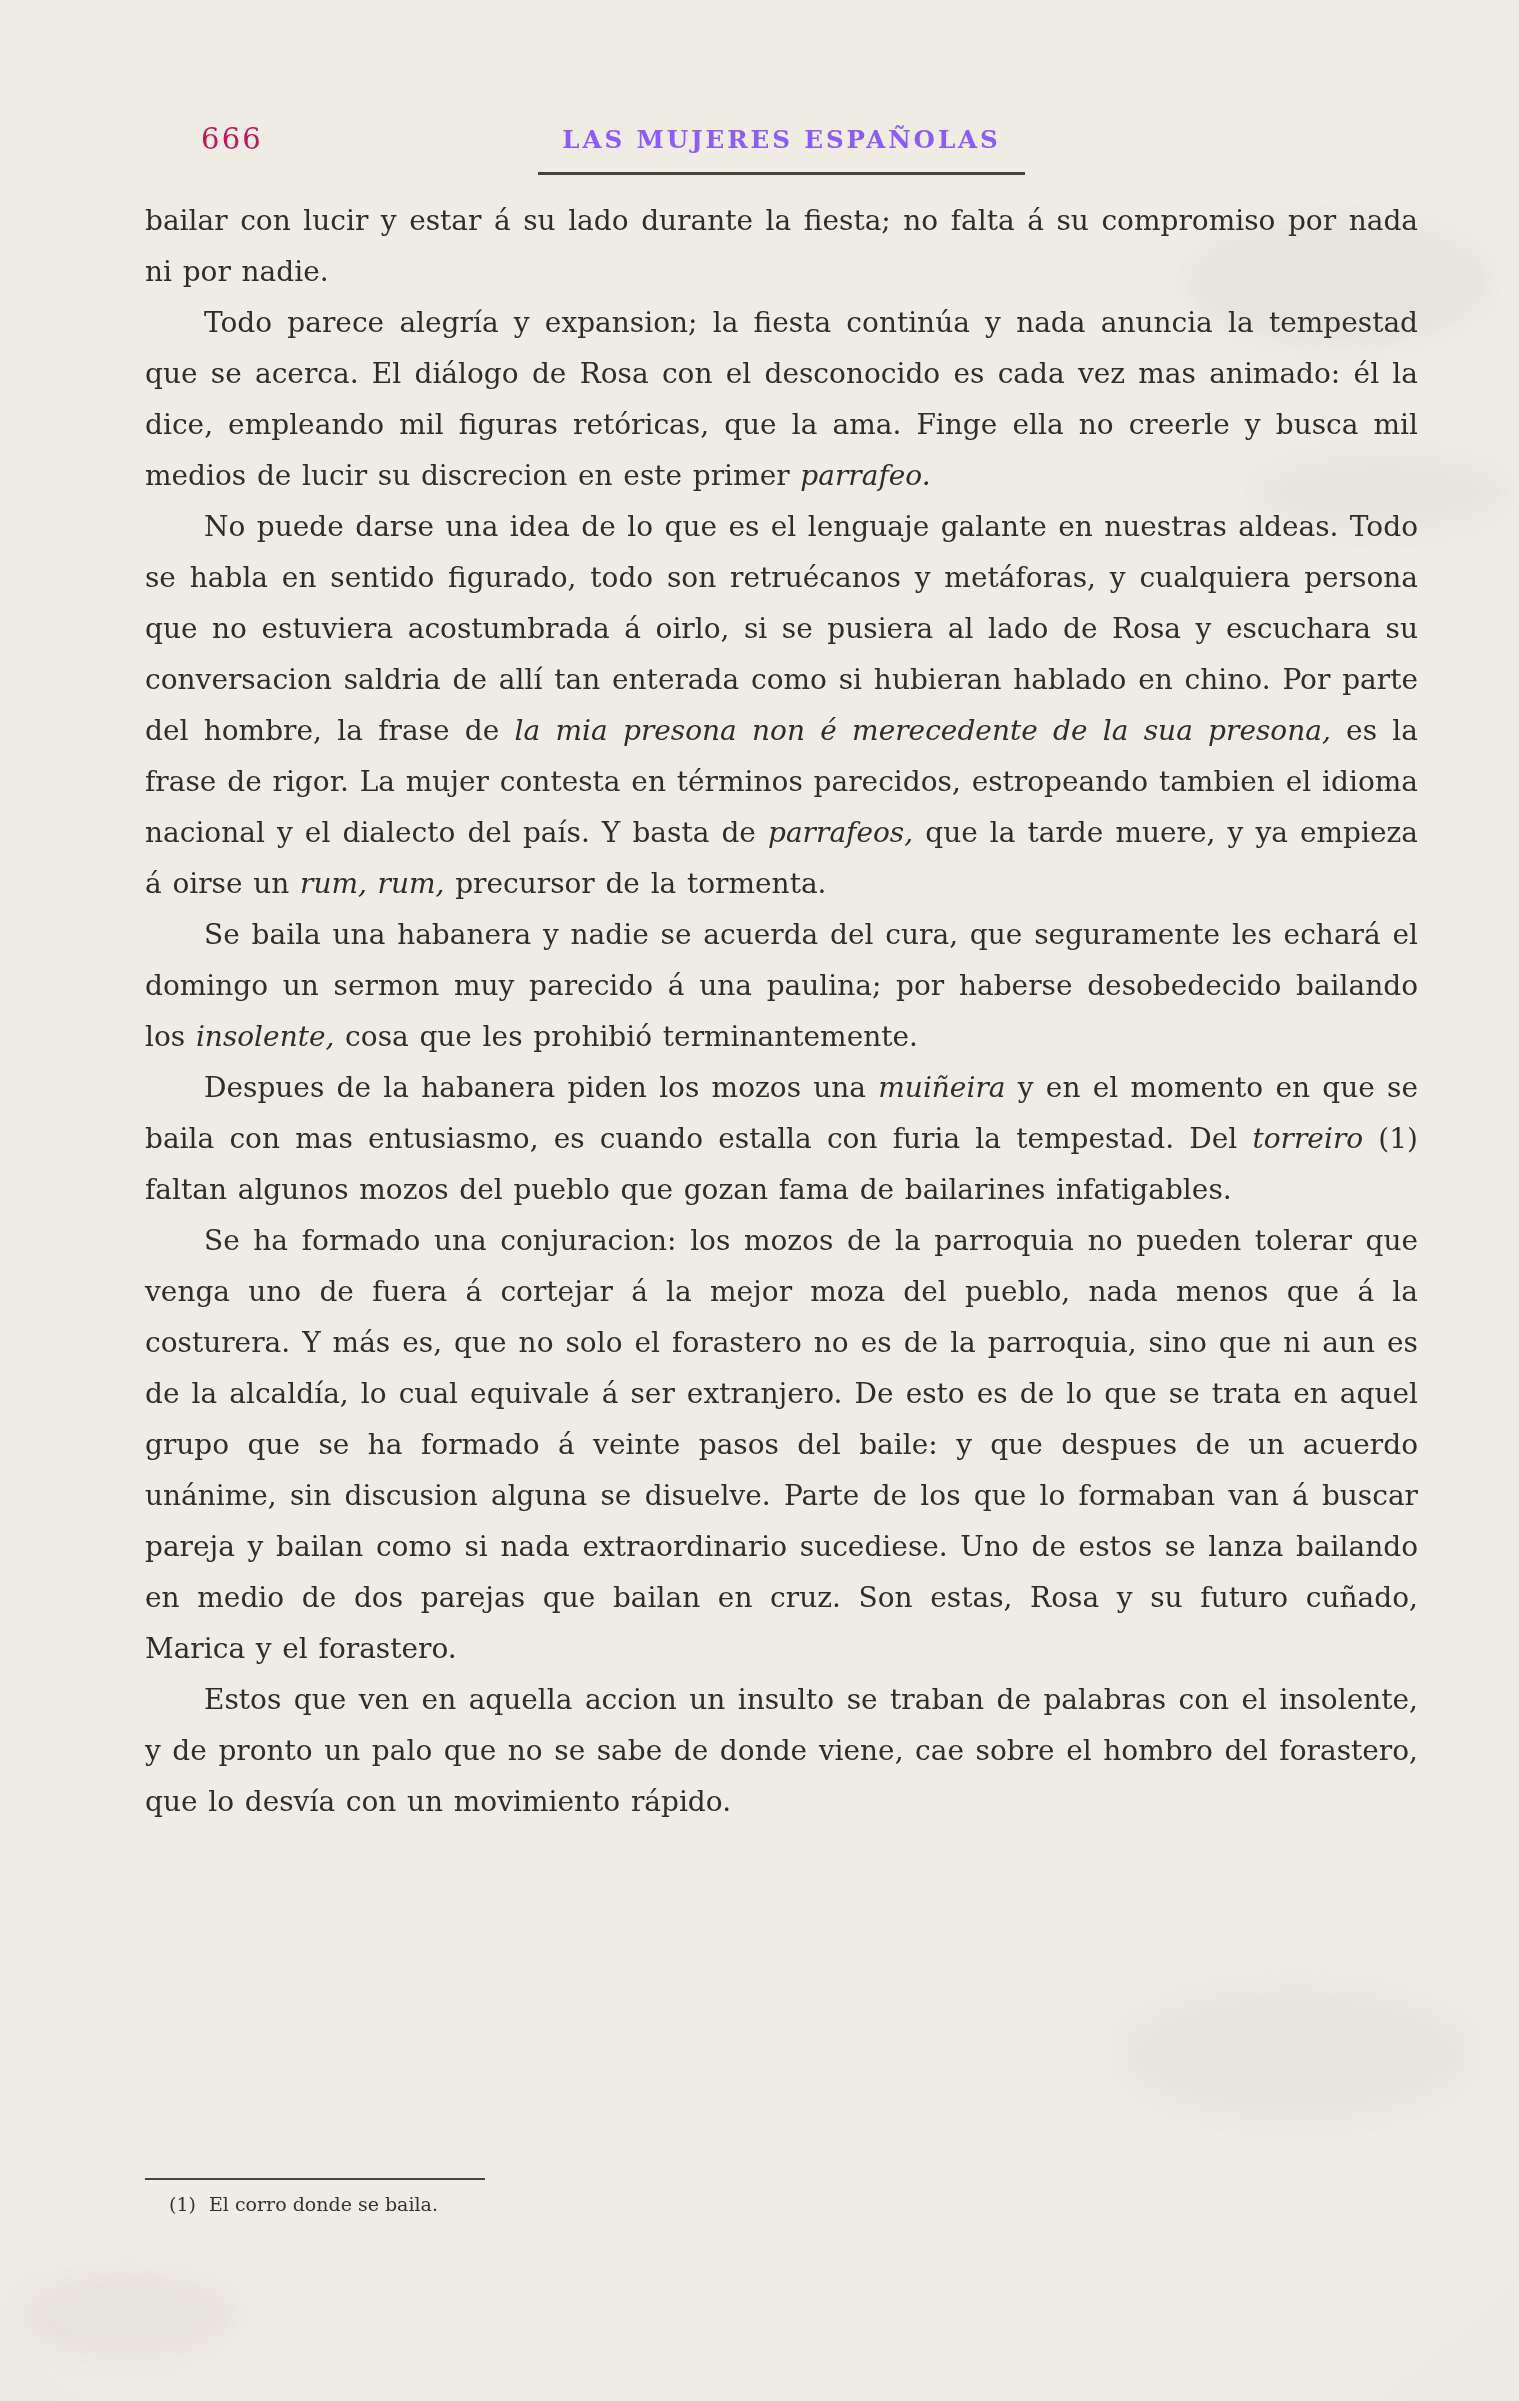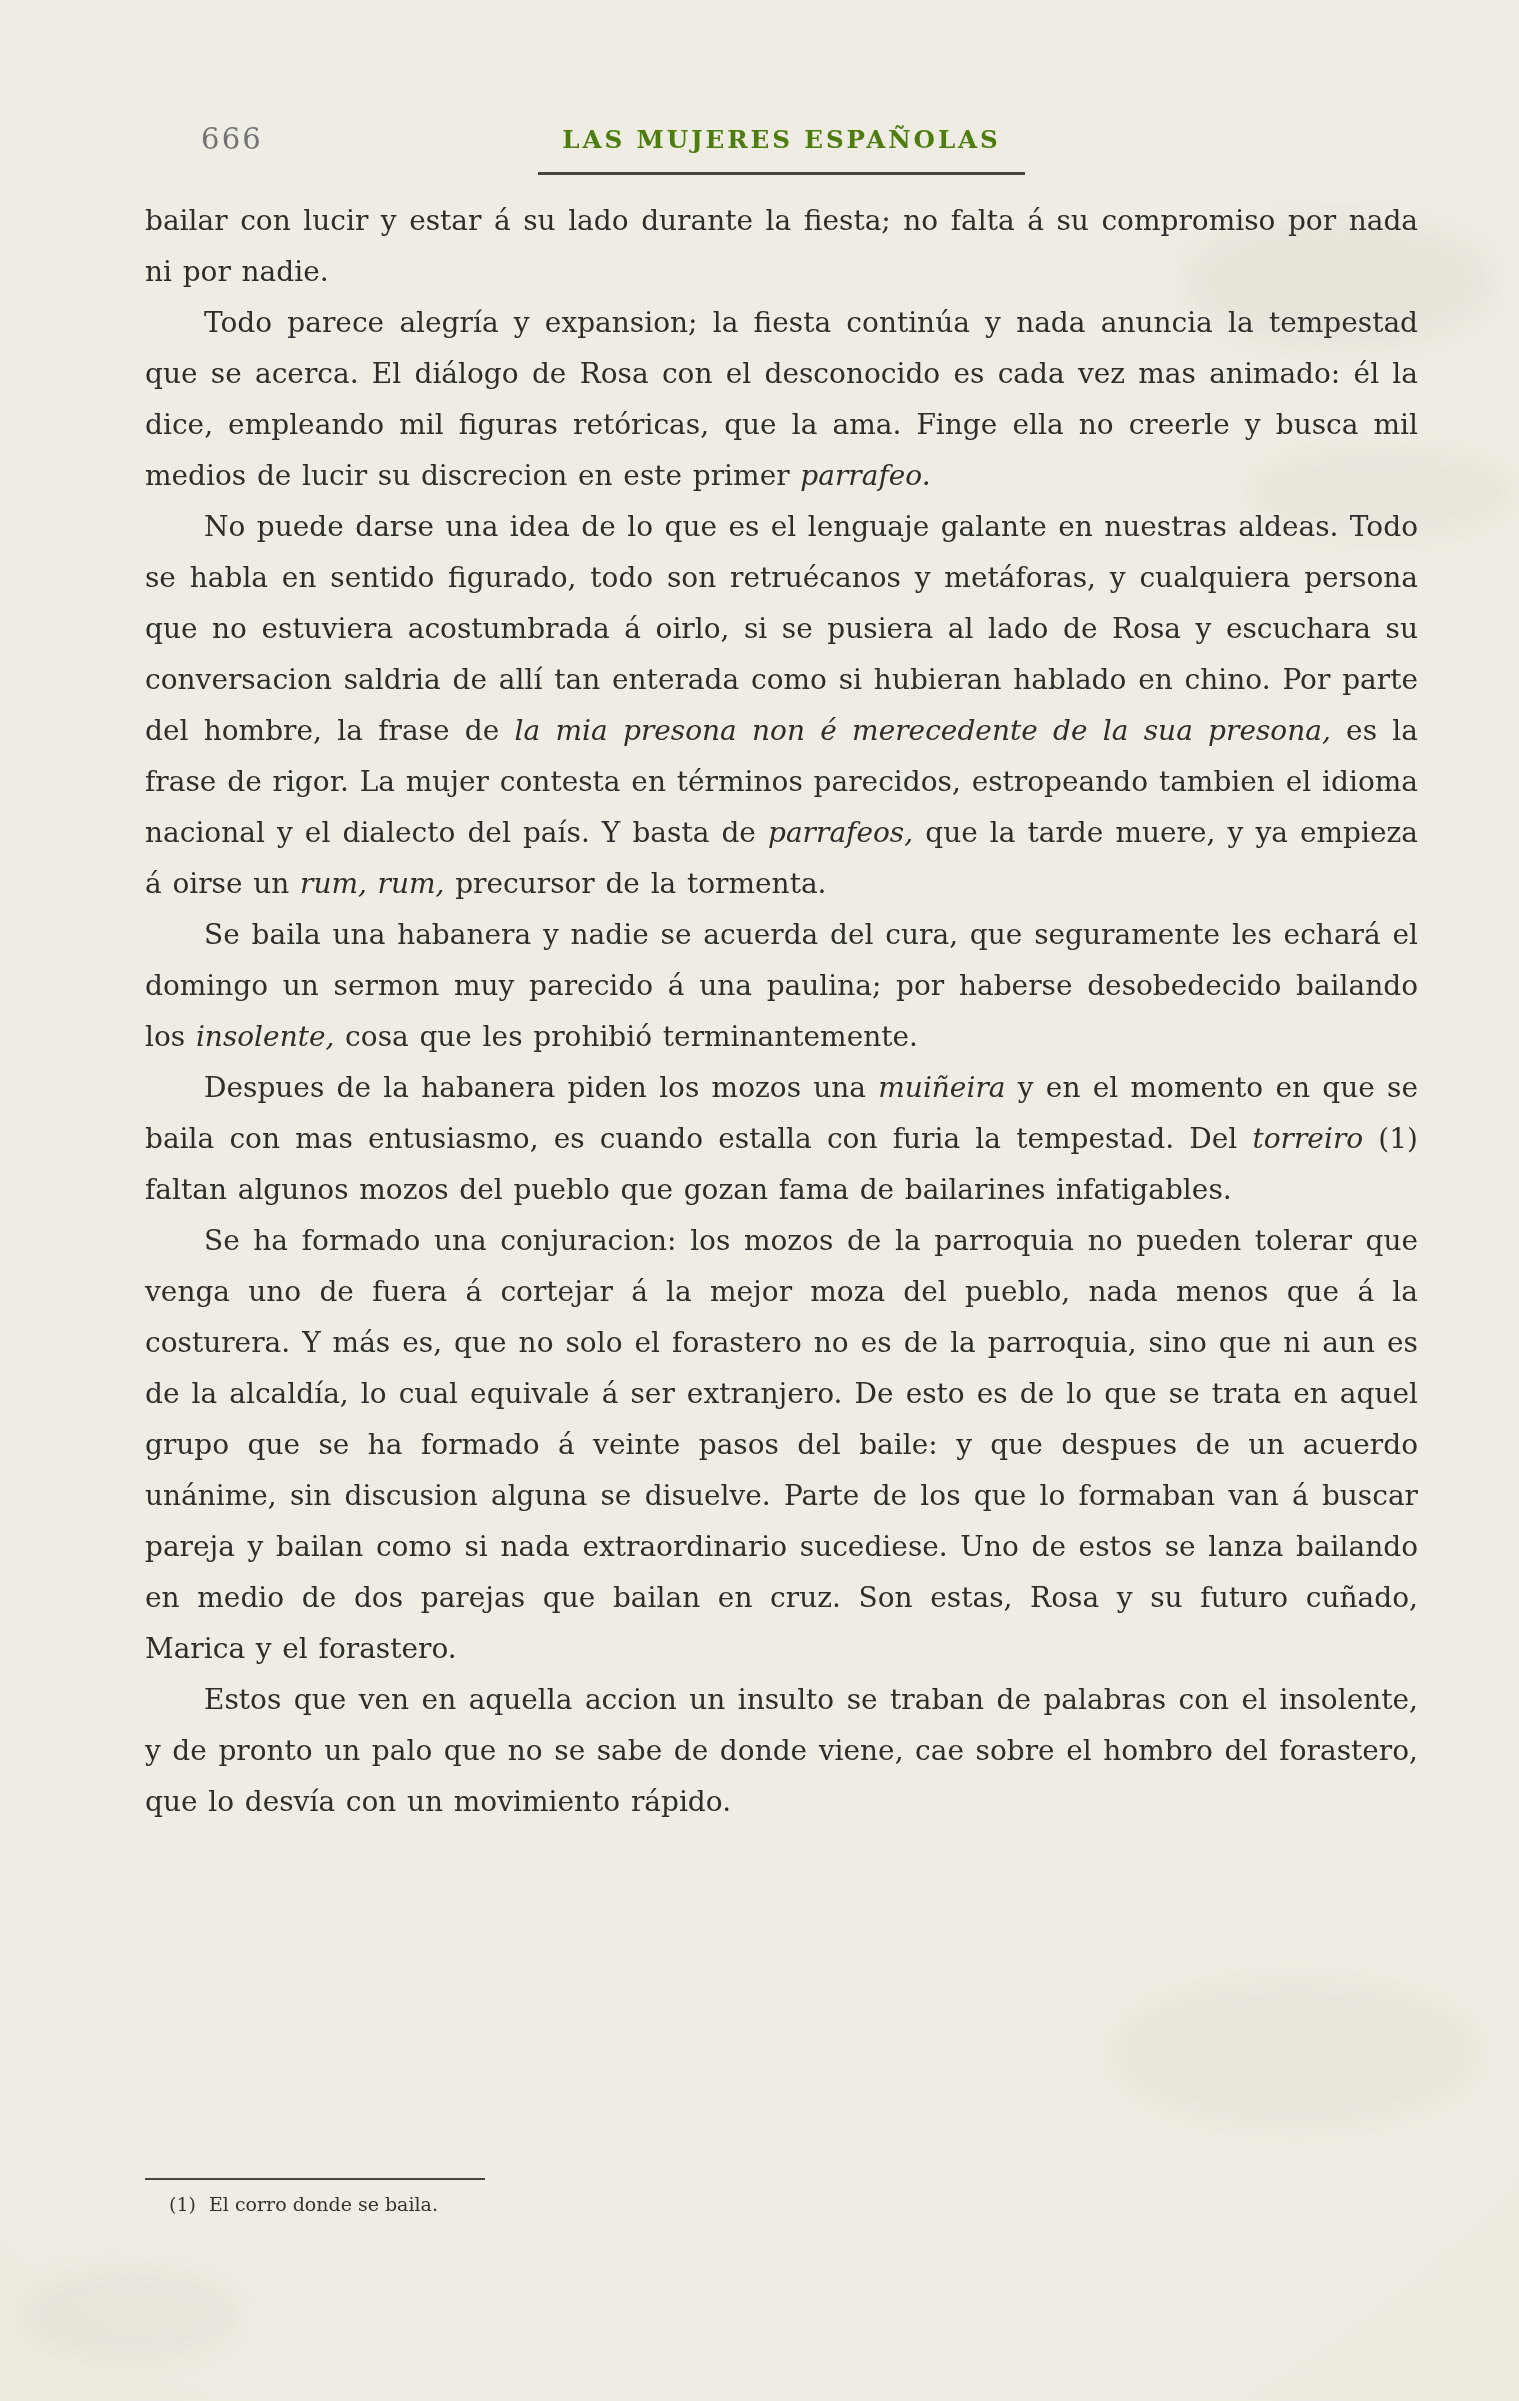--- a/index.html
+++ b/index.html
@@ -38,32 +38,32 @@
     left: 145px;
     width: 1273px;
     height: 41px;
   }
   .page-number {
     position: absolute;
     left: 56px;
     top: 0;
     font-size: 29px;
     letter-spacing: 2.2px;
-    color: #737373;
+    color: #be185d;
   }
   .header-title {
     position: absolute;
     left: 0;
     right: 0;
     top: 2.9px;
     text-align: center;
     font-size: 24.6px;
     font-weight: 700;
     letter-spacing: 2.9px;
-    color: #4d7c0f;
+    color: #8b5cf6;
   }
   .header-rule {
     position: absolute;
     top: 172px;
     left: 538px;
     width: 487px;
     height: 2.9px;
     background: #45443f;
   }
 

